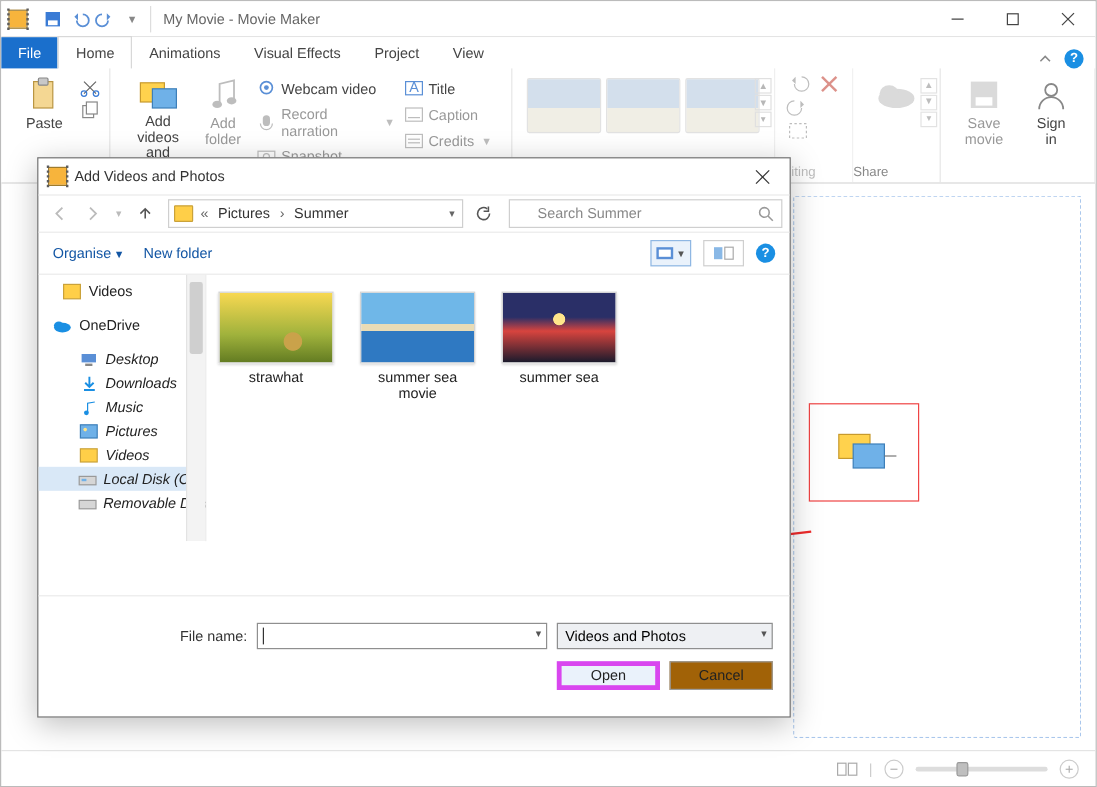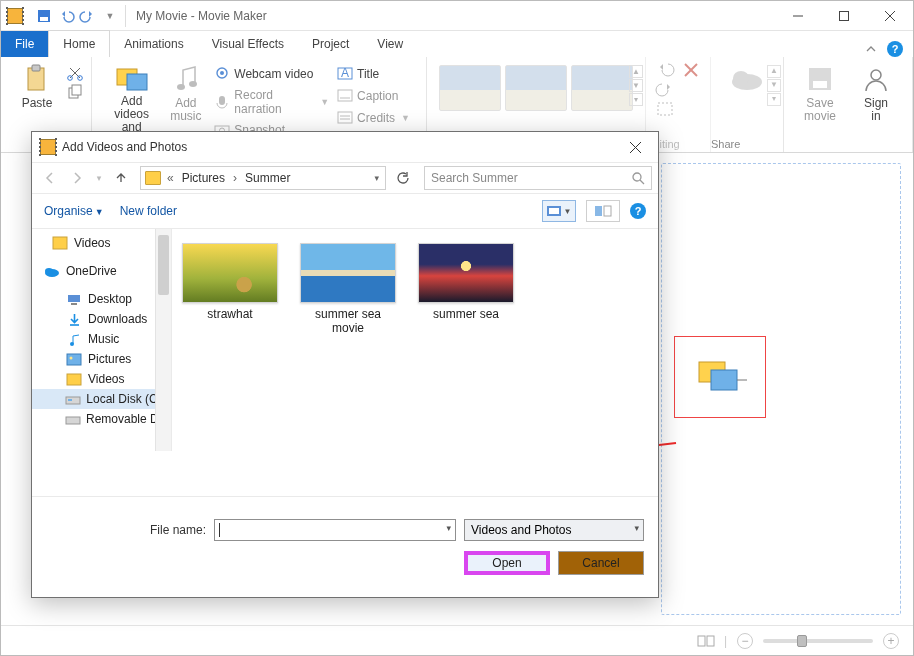--- a/index.html
+++ b/index.html
@@ -55,33 +55,33 @@
     .dlg-title { height:30px; display:flex; align-items:center; padding:0 8px; }
     .dlg-title .t { margin-left:6px; color:#333; }
     .dlg-close { margin-left:auto; width:30px; height:20px; display:flex; align-items:center; justify-content:center; }
     .dlg-nav { height:32px; border-top:1px solid #eaeaea; border-bottom:1px solid #eaeaea; display:flex; align-items:center; padding:0 6px; gap:3px; }
     .navbtn { width:24px; height:24px; display:flex; align-items:center; justify-content:center; color:#999; }
     .crumbs { flex:0 0 246px; height:24px; border:1px solid #cfcfcf; display:flex; align-items:center; padding:0 4px; gap:4px; margin-left:4px;}
     .crumbs .fic { width:16px; height:14px; background:#ffcf48; border:1px solid #caa23a; border-radius:1px; }
     .crumbs .seg { color:#333; padding:0 2px; }
     .crumbs .chev { color:#666; padding:0 2px; }
     .refresh { width:24px; height:24px; display:flex; align-items:center; justify-content:center; color:#555; margin-left:2px;}
-    .search { flex:1; height:24px; border:1px solid #cfcfcf; display:flex; align-items:center; padding:0 6px; margin-left:6px; color:#888; position:relative;}
+    .search { flex:1; height:24px; border:1px solid #cfcfcf; display:flex; align-items:center; padding:0 23px; margin-left:6px; color:#888; position:relative;}
     .search svg{ position:absolute; right:6px; }
     .dlg-tool { height:34px; display:flex; align-items:center; padding:0 12px; gap:16px;}
     .link { color:#1356a4; }
     .dropchev { font-size:9px; color:#1356a4; margin-left:2px;}
     .dlg-tool-right { margin-left:auto; display:flex; align-items:center; gap:10px;}
     .viewbtn { width:34px; height:22px; border:1px solid #cfcfcf; display:flex; align-items:center; justify-content:center; }
     .dlg-body { flex:1; display:flex; border-top:1px solid #eaeaea; min-height:0;}
     .tree { width:140px; border-right:1px solid #eaeaea; overflow:hidden; padding:4px 0; position:relative;}
     .tree::after{ content:""; position:absolute; right:0; top:0; bottom:0; width:15px; background:#f3f3f3; border-left:1px solid #e3e3e3;}
     .tree-scroll-thumb{ position:absolute; right:2px; top:6px; width:11px; height:60px; background:#cfcfcf; border-radius:2px; z-index:2;}
     .node { display:flex; align-items:center; gap:6px; padding:3px 6px 3px 20px; color:#222; white-space:nowrap;}
-    .node.l2 { padding-left:34px;}
+    .node.l2 { padding-left:34px;font-style:italic;}
     .node.sel { background:#d9e8f7;}
     .nicon { width:16px; height:14px; display:inline-flex; align-items:center; justify-content:center;}
     .files { flex:1; padding:14px 10px; display:flex; gap:22px; align-content:flex-start; align-items:flex-start; }
     .fitem { width:96px; display:flex; flex-direction:column; align-items:center; gap:4px; }
     .fthumb { width:96px; height:60px; border:1px solid #d4d4d4; box-shadow:0 1px 2px rgba(0,0,0,.15); }
     .t-straw { background:radial-gradient(circle at 65% 70%,#caa24a 10%,transparent 11%),linear-gradient(#f8d851,#a0b23c 60%,#637c22);}
     .t-sea { background:linear-gradient(#6fb7e8 45%,#e9dcb6 45% 55%,#2f79c2 55%);}
     .t-sun1 { background:radial-gradient(circle at 50% 38%,#ffe58a 8%,transparent 9%),linear-gradient(#2a2f67 35%,#d8443e 55%,#1a1a2c);}
     .t-sun2 { background:radial-gradient(circle at 50% 45%,#ffd477 6%,transparent 7%),linear-gradient(#2a64ad 48%,#d08b2e 52%,#174a80);}
     .flabel { text-align:center; color:#222;}
@@ -197,21 +197,21 @@
     </div>
     <div class="big-btn" style="width:48px;opacity:.55">
       <div class="ic">
           <svg width="26" height="30">
             <path d="M10 22V6l12-3v16" stroke="#888" fill="none" stroke-width="1.5"></path>
             <ellipse cx="8" cy="23" rx="4" ry="3" fill="#888"></ellipse>
             <ellipse cx="20" cy="20" rx="4" ry="3" fill="#888"></ellipse>
           </svg>
         </div>
       <span style="white-space:pre-line">Add
-music</span>
+folder</span>
     </div>
     <div style="display:flex;flex-direction:column;gap:2px;padding:3px 4px 0 6px;">
       <div class="small-row">
           <svg class="sic">
             <circle cx="8" cy="7" r="5" fill="none" stroke="#5a8fd6" stroke-width="1.4"></circle>
             <circle cx="8" cy="7" r="2" fill="#5a8fd6"></circle>
           </svg>
           <span>Webcam video</span>
         </div>
       <div class="small-row" style="opacity:.55">

